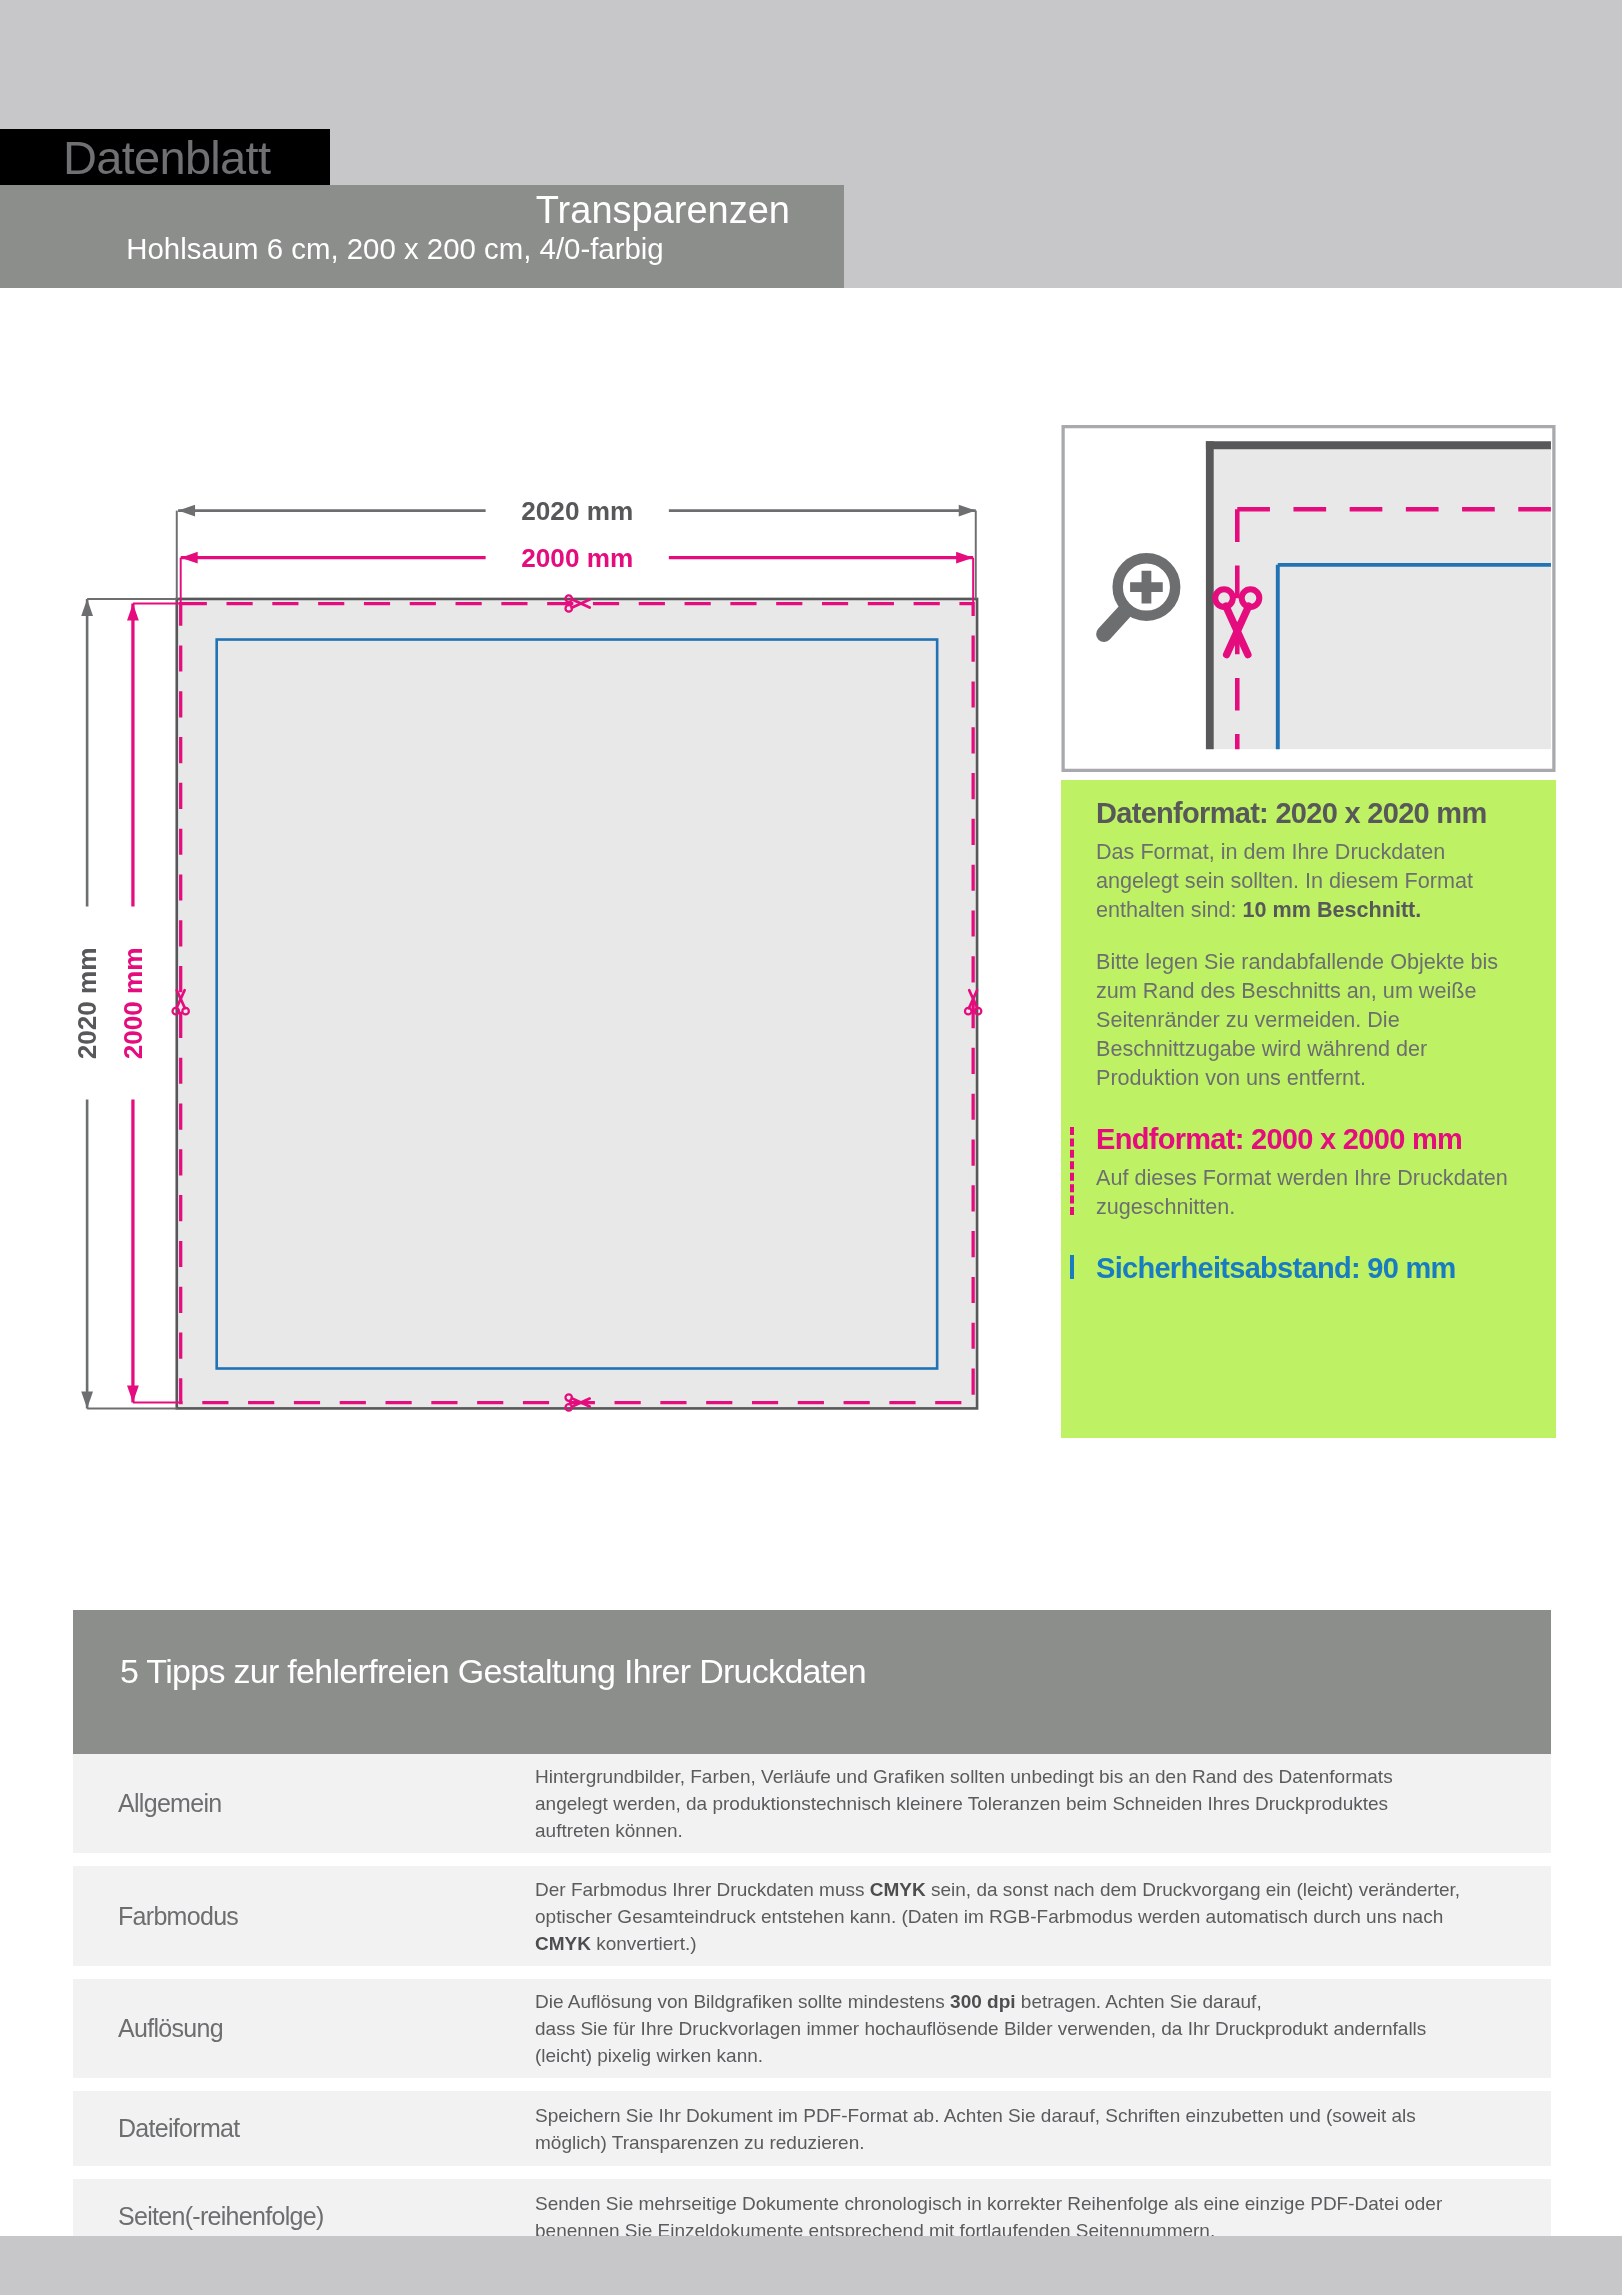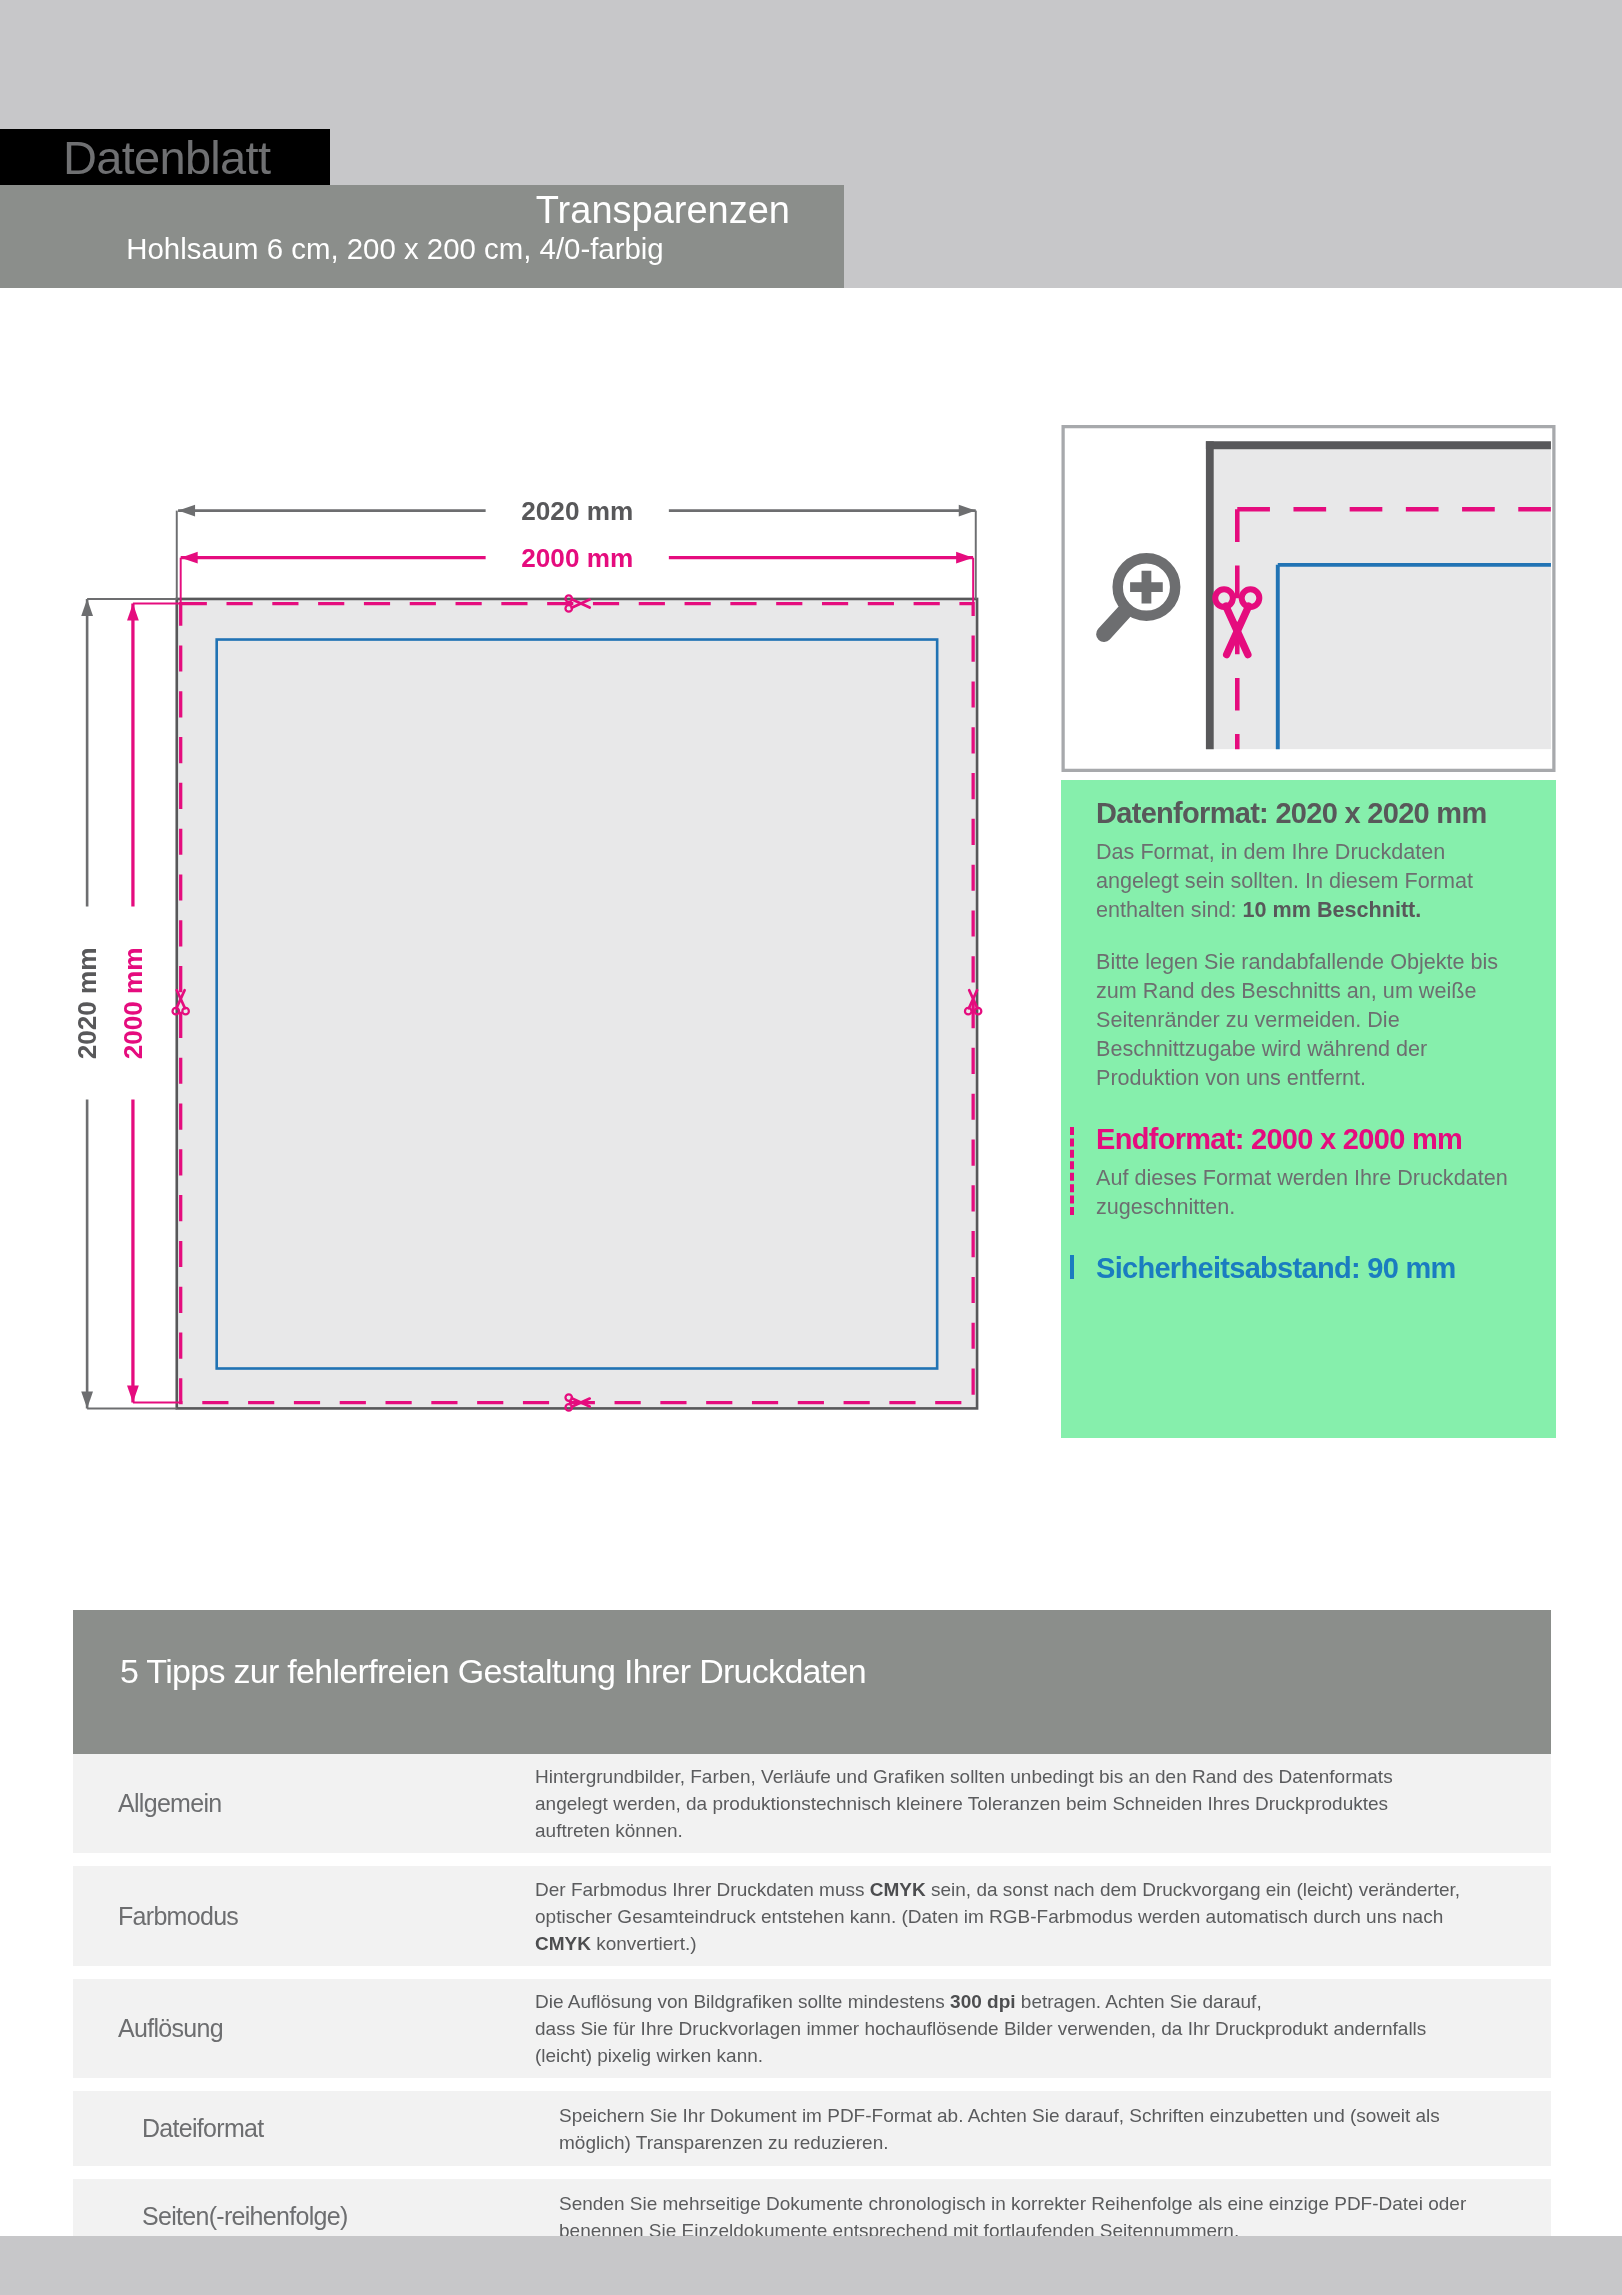--- a/index.html
+++ b/index.html
@@ -11,41 +11,41 @@
   .datenblatt-box{position:absolute;left:0;top:129px;width:330px;height:56px;background:#000000;}
   .datenblatt-box .t{position:absolute;left:63px;top:0;height:56px;line-height:58px;font-size:47px;color:#6f7072;letter-spacing:-0.7px;}
   .band-dark{position:absolute;left:0;top:185px;width:844px;height:103px;background:#8b8e8b;color:#ffffff;text-align:right;box-sizing:border-box;padding:5.2px 54px 0 0;}
   .band-dark .product{font-size:38px;line-height:41px;}
   .band-dark .subtitle{font-size:29.4px;line-height:35px;text-align:center;}
 
   
   .svg-abs{position:absolute;}
 
   
-  .panel{position:absolute;left:1061px;top:780px;width:495px;height:658px;background:#86efac;box-sizing:border-box;padding:17px 26px 0 35px;}
+  .panel{position:absolute;left:1061px;top:780px;width:495px;height:658px;background:#bef264;box-sizing:border-box;padding:17px 26px 0 35px;}
   .panel h2{margin:0 0 6.5px 0;font-size:29px;line-height:33px;letter-spacing:-0.7px;}
   .panel h2.g{color:#58585a;}
   .panel h2.m{color:#e50c7e;}
   .panel h2.b{color:#1a7cc0;}
   .panel p{margin:0;font-size:21.6px;line-height:29px;color:#6d6e70;white-space:pre-wrap;}
   .panel p b{color:#58585a;margin-top:32px;}
   .gap36{height:23.6px;} .gap48{height:31px;}
   .mark-block{position:relative;}
   .mark-block.endformat::before{content:"";position:absolute;left:-26px;top:3.9px;bottom:5.2px;width:0;border-left:4.6px dashed #e50c7e;}
   .mark-block.sicherheit::before{content:"";position:absolute;left:-26px;top:3.9px;bottom:5.2px;width:0;border-left:4.6px solid #1a7cc0;}
 
   
   .tips-band{position:absolute;left:73px;top:1610px;width:1478px;height:144px;background:#8b8e8b;color:#fff;}
   .tips-band .t{position:absolute;left:47px;top:0;height:120px;line-height:122px;font-size:34px;letter-spacing:-0.7px;}
   .tips{position:absolute;left:73px;top:1754px;width:1478px;}
   .tip-row{display:flex;align-items:center;background:#f2f2f2;margin-bottom:13px;box-sizing:border-box;padding:9.2px 0;}
   .tip-row .label{flex:0 0 462px;box-sizing:border-box;padding-left:45px;font-size:25px;color:#6d6e70;letter-spacing:-0.7px;}
   .tip-row .body{flex:1;max-width:929px;font-size:19px;line-height:27px;color:#5a5b5d;white-space:pre-wrap;padding-right:39px;}
   .tip-row .body b{color:#4d4e50;}
-  .r3{min-height:92px;} .r2{min-height:75px;justify-content:center;}
+  .r3{min-height:92px;} .r2{min-height:75px;}
 
   .band-footer{position:absolute;left:0;top:2236px;width:1623px;height:60px;background:#c7c7c9;}
 </style>
 </head>
 <body>
 
 <div class="page">
 
   <div class="band-top"></div>
 

